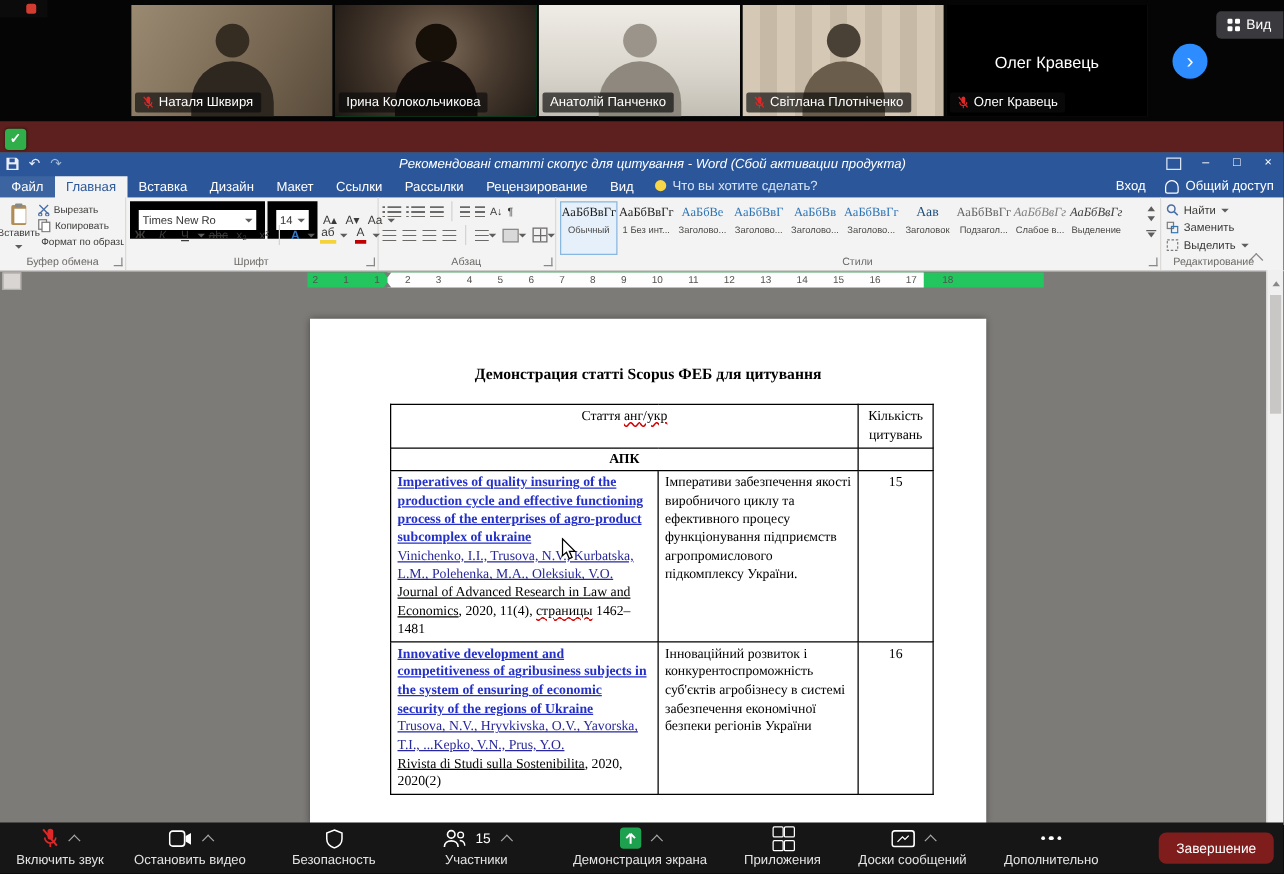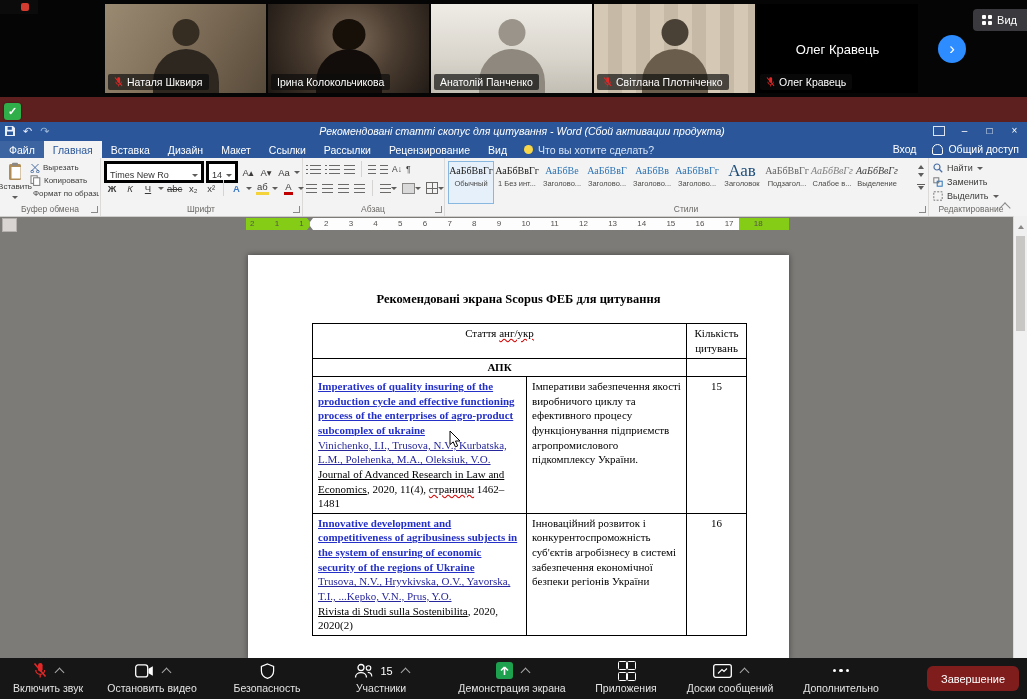--- a/index.html
+++ b/index.html
@@ -65,21 +65,21 @@
   .glabel{position:absolute;bottom:2px;left:0;right:0;text-align:center;font-size:8.5px;color:#6b6966;white-space:nowrap;overflow:hidden;}
   .dlg{position:absolute;right:2px;bottom:3px;width:6px;height:6px;border-right:1px solid #8a8886;border-bottom:1px solid #8a8886;}
   .g-clip{left:0;width:100px;}
   .paste{position:absolute;left:1px;top:2px;width:28px;height:44px;display:flex;flex-direction:column;align-items:center;gap:1px;
     font-size:8px;color:#3b3a39;padding-top:2px;cursor:pointer;}
   .clip-acts{position:absolute;left:30px;top:3px;width:69px;font-size:8px;color:#3b3a39;}
   .act{display:flex;align-items:center;gap:3px;height:13px;white-space:nowrap;overflow:hidden;cursor:pointer;}
   .g-font{left:100px;width:202px;}
   .frow{position:absolute;left:4px;display:flex;align-items:center;gap:2px;}
   .frow.r1{top:3px;} .frow.r2{top:22px;}
-  .sel{height:16px;background:#fff;border:3px solid #000000;font-size:9px;color:#333;display:flex;align-items:flex-end;padding:0 3px;cursor:pointer;}
+  .sel{height:16px;background:#fff;border:7px solid #000000;font-size:9px;color:#333;display:flex;align-items:center;padding:0 3px;cursor:pointer;}
   .sel.fam{width:88px;} .sel.fsz{width:20px;}
   .rb{min-width:14px;height:16px;display:inline-flex;align-items:center;justify-content:center;font-size:9.5px;color:#3b3a39;cursor:pointer;padding:0 1px;}
   .rb.b{font-weight:bold;} .rb.i{font-style:italic;} .rb.u{text-decoration:underline;} .rb.s{text-decoration:line-through;}
   .car{width:0;height:0;border:3px solid transparent;border-top:3.5px solid #5f5d5b;margin-top:4px;}
   .vdiv{width:1px;height:16px;background:#d6d4d2;margin:0 2px;}
   .fc{border-bottom:3px solid #c00000;line-height:10px;padding:0 1px;}
   .hlc{border-bottom:3px solid #f3d23a;line-height:10px;padding:0 1px;}
   .effc{color:#3b78c3;font-weight:bold;}
   .g-par{left:302px;width:142px;}
   .li{width:11px;height:9px;background:repeating-linear-gradient(to bottom,#6b6a68 0 1.2px,transparent 1.2px 3.9px);}
@@ -89,37 +89,37 @@
   .bord-i{width:10px;height:10px;border:1px solid #6b6a68;
     background:linear-gradient(#6b6a68,#6b6a68) center/100% 1px no-repeat,linear-gradient(#6b6a68,#6b6a68) center/1px 100% no-repeat;}
   .tiny{font-size:8.5px;color:#3b3a39;}
   .g-sty{left:444px;width:484px;}
   .scards{position:absolute;left:4px;top:3px;display:flex;}
   .scard{width:44px;height:41px;margin-right:1px;text-align:center;padding-top:1px;cursor:pointer;overflow:hidden;}
   .scard .samp{font-family:"Liberation Serif",serif;font-size:10px;line-height:17px;white-space:nowrap;overflow:hidden;color:#1a1a1a;}
   .scard .slbl{font-size:7.5px;color:#4a4947;line-height:10px;white-space:nowrap;overflow:hidden;}
   .scard.sel0{border:1px solid #88b7e0;background:#e6f0fa;padding-top:0;}
   .scards .scard:nth-child(n+3):nth-child(-n+6) .samp{color:#2e74b5;}
-  .scards .scard:nth-child(7) .samp{color:#1f4e79;font-size:17px;}
+  .scards .scard:nth-child(7) .samp{color:#1f4e79;font-size:11px;}
   .scards .scard:nth-child(8) .samp{color:#666;}
   .scards .scard:nth-child(9) .samp{color:#808080;font-style:italic;}
   .scards .scard:nth-child(10) .samp{font-style:italic;color:#404040;}
   .syarr{position:absolute;right:3px;top:4px;display:flex;flex-direction:column;gap:4px;align-items:center;}
   .tri-u{width:0;height:0;border:3.5px solid transparent;border-bottom:4.5px solid #5f5d5b;cursor:pointer;}
   .tri-d{width:0;height:0;border:3.5px solid transparent;border-top:4.5px solid #5f5d5b;cursor:pointer;}
   .tri-m{width:8px;border-top:1.5px solid #5f5d5b;padding-top:1px;cursor:pointer;}
   .tri-m:after{content:"";display:block;margin:0 auto;width:0;height:0;border:3.5px solid transparent;border-top:4.5px solid #5f5d5b;}
   .g-edit{left:928px;width:86px;border-right:0;}
   .erow{display:flex;align-items:center;gap:4px;height:14px;font-size:9px;color:#3b3a39;padding-left:5px;cursor:pointer;white-space:nowrap;}
   .g-edit .wrap{position:absolute;top:3px;left:0;right:0;}
   .rib-collapse{position:absolute;right:18px;bottom:4px;width:7px;height:7px;border-left:1.5px solid #8a8886;border-top:1.5px solid #8a8886;transform:rotate(45deg);cursor:pointer;}
 
   
   .tabstop{position:absolute;left:2px;top:96px;width:13px;height:12px;background:#d8d5d2;border:1px solid #b3b0ad;}
-  .ruler{position:absolute;left:246px;top:96px;width:543px;height:12px;background:#84cc16;cursor:pointer;}
+  .ruler{position:absolute;left:246px;top:96px;width:589px;height:12px;background:#22c55e;cursor:pointer;}
   .rwhite{position:absolute;left:64px;top:0;width:429px;height:12px;background:#fdfdfd;}
   .rnums{position:absolute;left:4px;top:1px;font-size:8px;color:#55524f;word-spacing:18px;white-space:nowrap;}
   .rmark{position:absolute;left:61px;top:0;width:0;height:0;border:3.5px solid transparent;border-top:4.5px solid #7a7a78;}
   .rmark.b{top:auto;bottom:0;border-top:none;border-bottom:4.5px solid #7a7a78;}
 
   
   .docarea{position:absolute;left:0;top:94px;width:1014px;height:444px;overflow:hidden;}
   .page{position:absolute;left:248px;top:39px;width:541px;height:405px;background:#fff;box-shadow:0 0 6px rgba(0,0,0,.45);overflow:hidden;
     font-family:"Liberation Serif",serif;color:#000;}
   .dtitle{margin-top:37px;text-align:center;font-size:12.5px;font-weight:bold;}
@@ -499,21 +499,21 @@
     <div class="tabstop"></div>
     <div class="ruler">
       <div class="rwhite"></div>
       <i class="rmark"></i>
       <i class="rmark b"></i>
       <div class="rnums">2 1 1 2 3 4 5 6 7 8 9 10 11 12 13 14 15 16 17 18</div>
     </div>
 
     <div class="docarea">
       <div class="page">
-        <div class="dtitle">Рекомендовані экрана Scopus ФЕБ для цитування</div>
+        <div class="dtitle">Демонстрация статті Scopus ФЕБ для цитування</div>
         <table class="cit">
           <colgroup>
               <col style="width:214px">
               <col style="width:160px">
               <col style="width:60px">
             </colgroup>
           <tbody>
           <tr>
             <td colspan="2" class="hc"><span>Стаття</span> <span class="sq">анг/укр</span></td>
             <td class="hc">Кількість цитувань</td>

